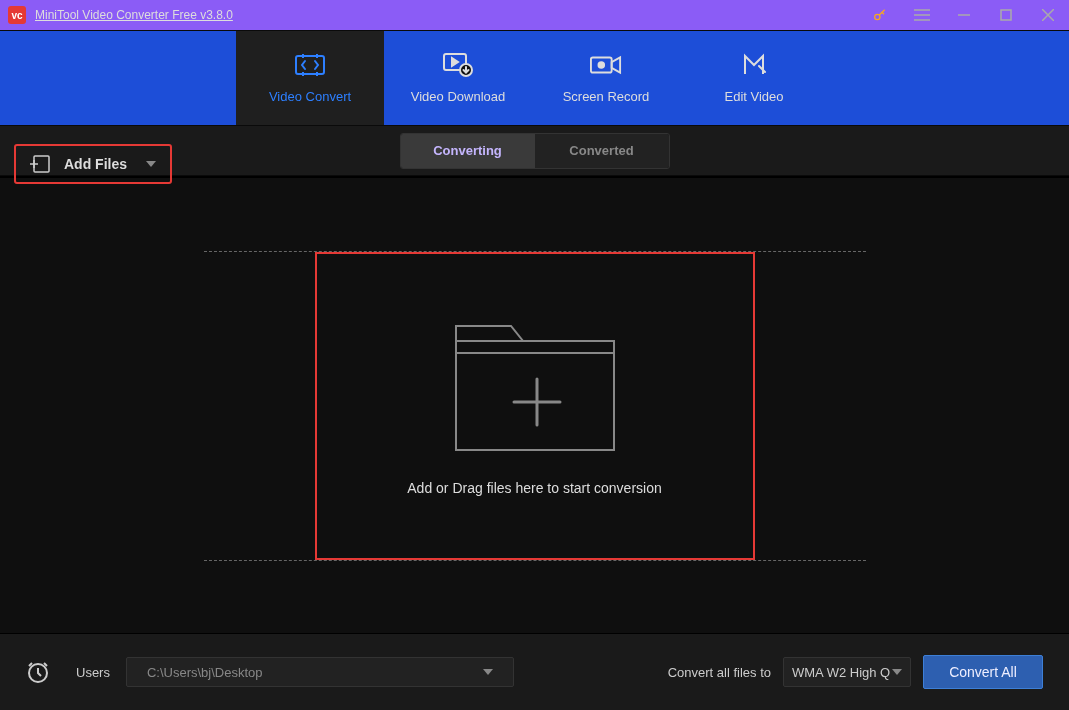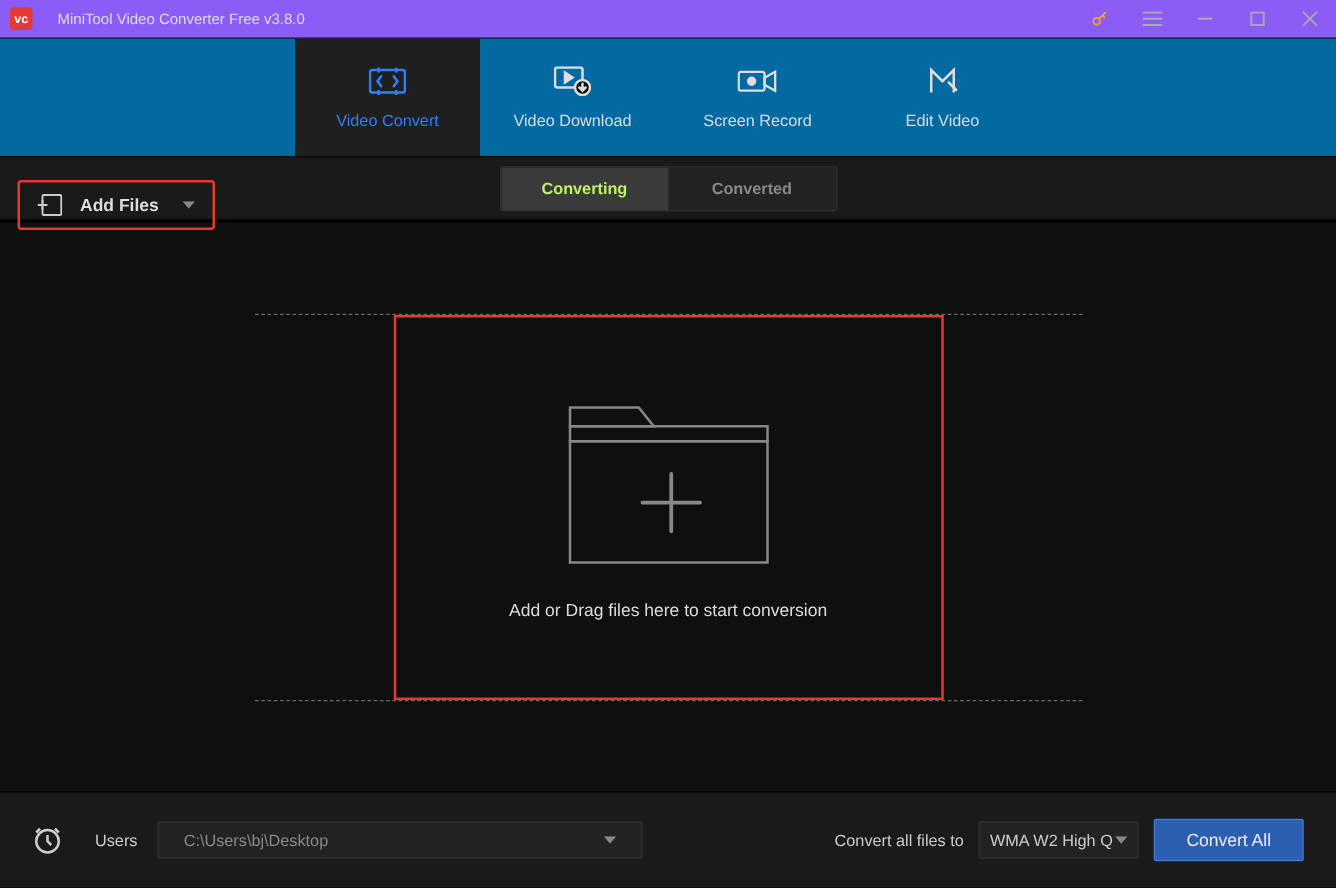--- a/index.html
+++ b/index.html
@@ -1,39 +1,39 @@
 <!DOCTYPE html>
 <html><head>
 <meta charset="utf-8">
 <style>
   * { box-sizing: border-box; margin: 0; padding: 0; font-family: -apple-system, "Segoe UI", Arial, sans-serif; }
   body { width: 1069px; height: 710px; background: #0f0f0f; color: #ccc; overflow: hidden; }
   
   
   .titlebar { height: 31px; background: #8b5cf6; display: flex; align-items: center; padding: 0 8px; border-bottom: 1px solid #0a0a0a; }
   .titlebar .logo { width: 18px; height: 18px; background: #e53935; border-radius: 3px; display: flex; align-items: center; justify-content: center; color: #fff; font-size: 10px; font-weight: bold; }
-  .titlebar .title { margin-left: 20px; font-size: 12px; color: #ddd; flex: 1; }
+  .titlebar .title { margin-left: 9px; font-size: 12px; color: #ddd; flex: 1; text-decoration: underline; }
   .titlebar .win-controls { display: flex; align-items: center; gap: 16px; }
   .titlebar .key-icon { color: #f5a623; }
   .titlebar .ctrl-btn { width: 26px; height: 26px; display: flex; align-items: center; justify-content: center; color: #aaa; cursor: pointer; }
 
   
-  .topnav { height: 94px; background: #0369a1; display: flex; align-items: center; padding-left: 236px; }
+  .topnav { height: 94px; background: #1d4ed8; display: flex; align-items: center; padding-left: 236px; }
   .nav-item { width: 148px; height: 94px; display: flex; flex-direction: column; align-items: center; justify-content: center; gap: 12px; color: #ddd; cursor: pointer; }
   .nav-item.active { background: #1f1f1f; color: #2d7fff; }
   .nav-item .icon-wrap { width: 32px; height: 24px; display: flex; align-items: center; justify-content: center; }
   .nav-item .lbl { font-size: 13px; }
   
   
   .toolbar { height: 51px; background: #1a1a1a; display: flex; align-items: center; border-top: 1px solid #0a0a0a; border-bottom: 1px solid #0a0a0a; position: relative; }
   .add-files-btn { position: absolute; left: 14px; top: 6px; height: 40px; width: 158px; display: flex; align-items: center; gap: 14px; padding: 0 14px; color: #ddd; font-weight: 600; font-size: 14px; cursor: pointer; border: 2px solid #e53935; border-radius: 3px; margin-top: 12px; }
   .add-files-btn .chev { margin-left: auto; }
   .tabgroup { margin: 0 auto; display: flex; border: 1px solid #333; border-radius: 3px; overflow: hidden; }
   .tabgroup .tab { width: 134px; height: 34px; display: flex; align-items: center; justify-content: center; font-size: 13px; font-weight: 600; color: #888; background: #222; cursor: pointer; }
-  .tabgroup .tab.active { background: #3a3a3a; color: #bef264; }
+  .tabgroup .tab.active { background: #3a3a3a; color: #c4b5fd; }
 
   
   .main { height: 457px; background: #0f0f0f; display: flex; align-items: center; justify-content: center; border-top: 2px solid #000; }
   .dropzone-outer { width: 662px; height: 310px; border-top: 1px dashed #666; border-bottom: 1px dashed #666; display: flex; align-items: center; justify-content: center; }
   .dropzone { width: 440px; height: 308px; border: 2px solid #e53935; display: flex; flex-direction: column; align-items: center; justify-content: center; gap: 24px; color: #ccc; cursor: pointer; }
   .dropzone .droptext { font-size: 14px; color: #ddd; text-align: right; }
   .folder-icon { width: 170px; height: 140px; display: block; }
 
   
   .footer { height: 77px; background: #1a1a1a; display: flex; align-items: center; padding: 0 26px; gap: 16px; border-top: 1px solid #000; font-size: 13px; }

